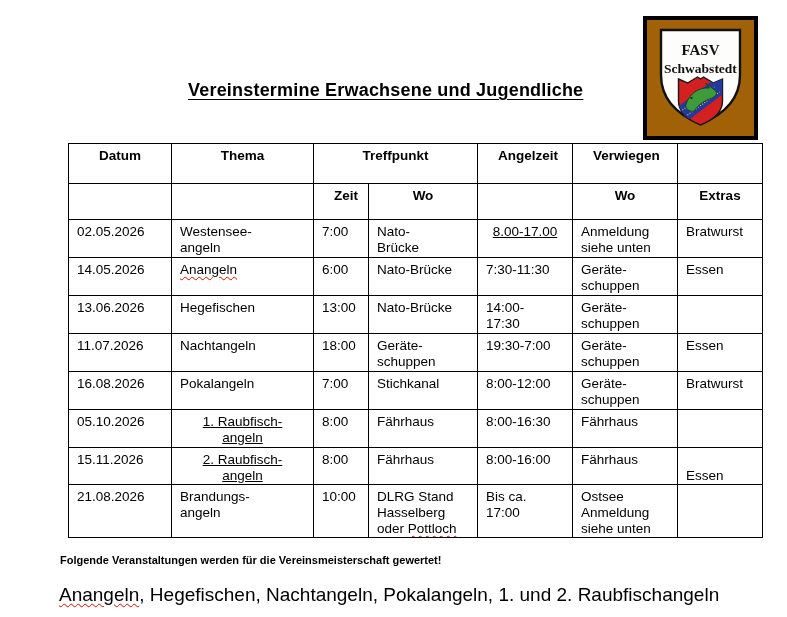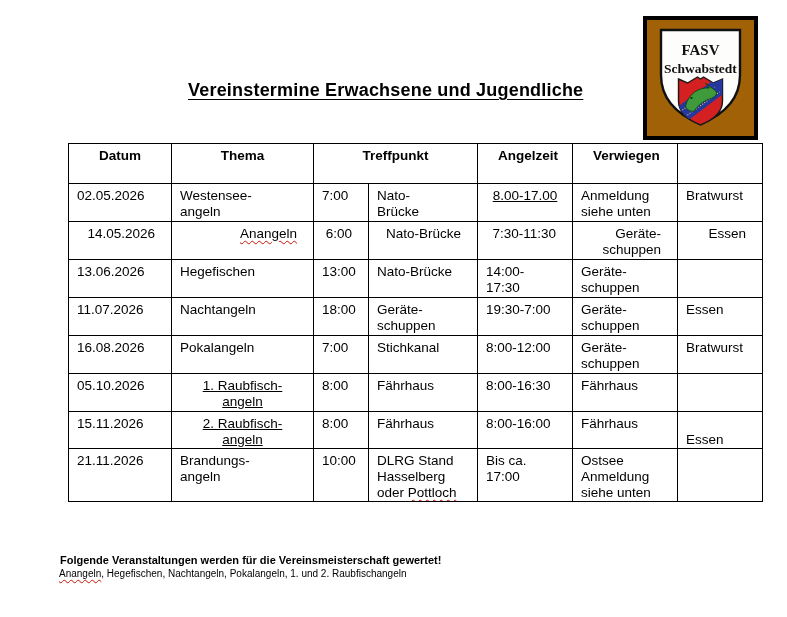--- a/index.html
+++ b/index.html
@@ -20,32 +20,32 @@
   table.events{
     position:absolute;left:68px;top:143px;width:694px;
     border-collapse:collapse;table-layout:fixed;
     font-size:13.5px;border:1.5px solid #000;
   }
   .events th,.events td{
     border:1px solid #000;vertical-align:top;overflow:hidden;
     line-height:16px;
   }
   .events th{font-weight:bold;text-align:center;padding:4px 20px 0;}
-  .events td{padding:4px 16px 0 8px;}
+  .events td{padding:4px 8px 0 8px;}
   .events td.center{text-align:center;padding-left:2px;padding-right:2px;text-decoration:underline;}
   .misspell{
     text-decoration:underline;text-decoration-style:wavy;
     text-decoration-color:#cc1100;text-decoration-thickness:1px;
     text-underline-offset:2px;
   }
   .footer-bold{
     position:absolute;left:60px;top:554px;font-size:11px;font-weight:bold;
   }
   .footer-list{
-    position:absolute;left:59px;top:568px;font-size:10px;
+    position:absolute;left:59px;top:584px;font-size:19px;
   }
 </style>
 </head>
 <body>
 
 <h1 class="page-title">Vereinstermine Erwachsene und Jugendliche</h1>
 
 <div class="logo-box">
   <svg width="107" height="115" viewBox="0 0 107 115">
     <path d="M14 10 H93 V55 Q93 88 53.5 104 Q14 88 14 55 Z" fill="#fdfdfc" stroke="#111111" stroke-width="2.4"></path>
@@ -79,30 +79,39 @@
   </colgroup>
   <tbody>
       <tr style="height: 40px;">
         <th colspan="1">Datum</th>
         <th colspan="1">Thema</th>
         <th colspan="2">Treffpunkt</th>
         <th colspan="1">Angelzeit</th>
         <th colspan="1">Verwiegen</th>
         <th colspan="1"></th>
       </tr>
+      <tr style="height: 36px;">
+        <th></th>
+        <th></th>
+        <th>Zeit</th>
+        <th>Wo</th>
+        <th></th>
+        <th>Wo</th>
+        <th>Extras</th>
+      </tr>
       <tr style="height: 38px;">
         <td>02.05.2026</td>
         <td>Westensee-<br>angeln</td>
         <td>7:00</td>
         <td>Nato-<br>Brücke</td>
         <td class="center">8.00-17.00</td>
         <td>Anmeldung<br>siehe unten</td>
         <td>Bratwurst</td>
       </tr>
-      <tr style="height: 38px; text-align: right;">
+      <tr style="height: 38px;">
         <td>14.05.2026</td>
         <td><span class="misspell">Anangeln</span></td>
         <td>6:00</td>
         <td>Nato-Brücke</td>
         <td>7:30-11:30</td>
         <td>Geräte-<br>schuppen</td>
         <td>Essen</td>
       </tr>
       <tr style="height: 38px;">
         <td>13.06.2026</td>
@@ -143,21 +152,21 @@
       <tr style="height: 37px;">
         <td>15.11.2026</td>
         <td class="center">2. Raubfisch-<br>angeln</td>
         <td>8:00</td>
         <td>Fährhaus</td>
         <td>8:00-16:00</td>
         <td>Fährhaus</td>
         <td><br>Essen</td>
       </tr>
       <tr style="height: 49px;">
-        <td>21.11.2026</td>
+        <td>21.08.2026</td>
         <td>Brandungs-<br>angeln</td>
         <td>10:00</td>
         <td>DLRG Stand<br>Hasselberg<br>oder <span class="misspell">Pottloch</span></td>
         <td>Bis ca.<br>17:00</td>
         <td>Ostsee<br>Anmeldung<br>siehe unten</td>
         <td></td>
       </tr>
     </tbody>
 </table>
 

